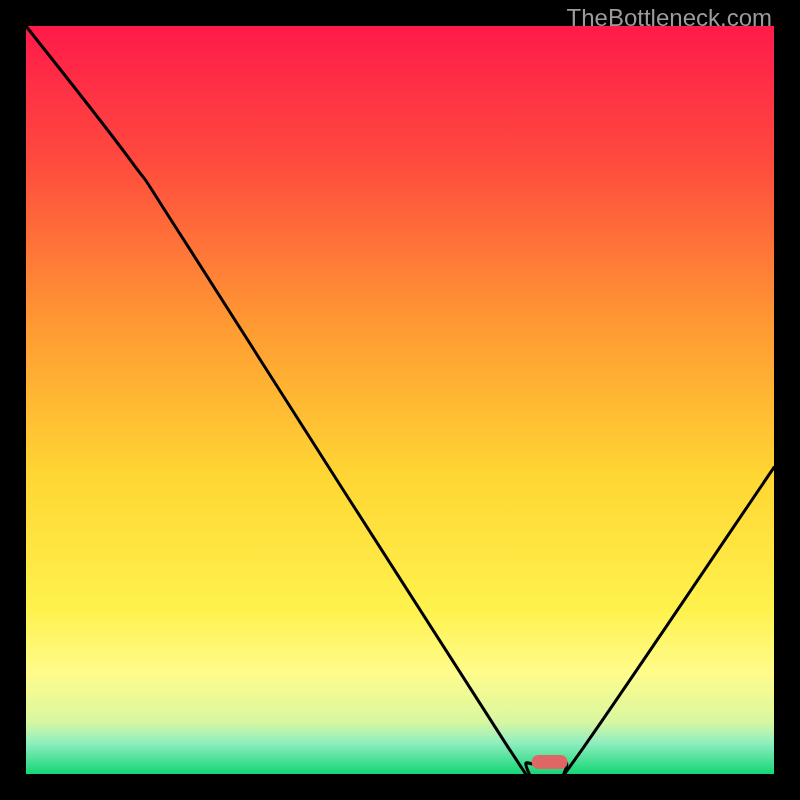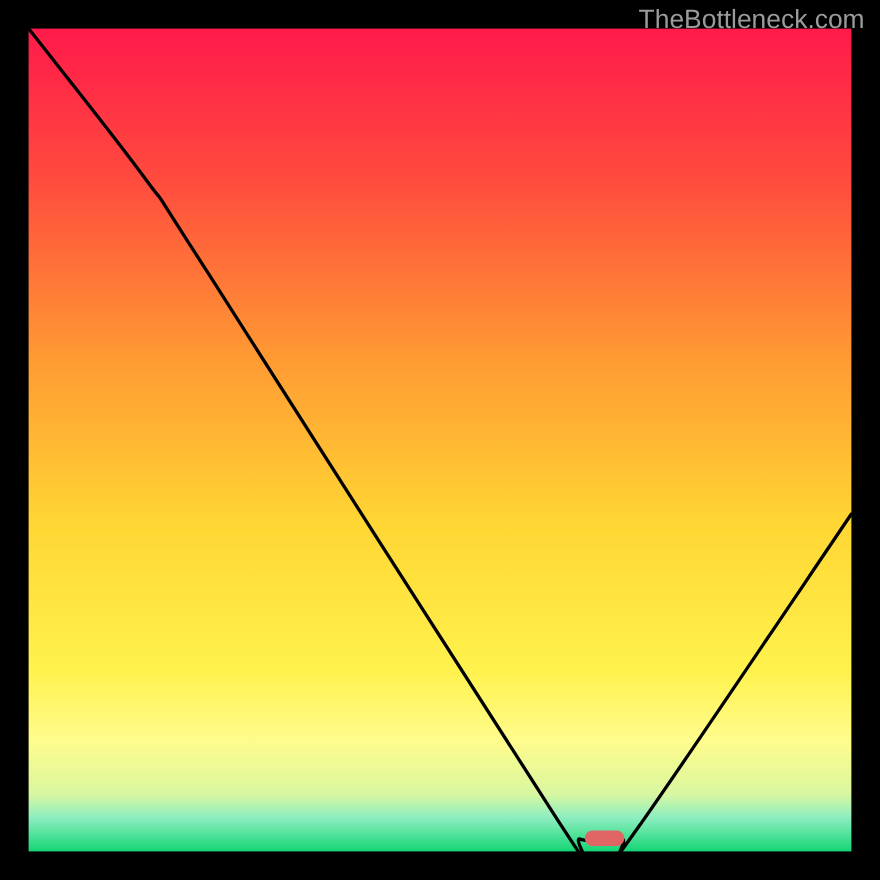--- a/index.html
+++ b/index.html
@@ -8,21 +8,21 @@
     background: #fff;
   }
   .chart-container {
     position: relative;
     width: 800px;
     height: 800px;
   }
   .watermark {
     position: absolute;
     top: 4px;
-    right: 14px;
+    right: 28px;
     font-family: Arial, Helvetica, sans-serif;
     font-size: 24px;
     color: #9b9b9b;
     font-weight: 400;
     z-index: 10;
   }
   svg {
     display: block;
   }
 </style>

